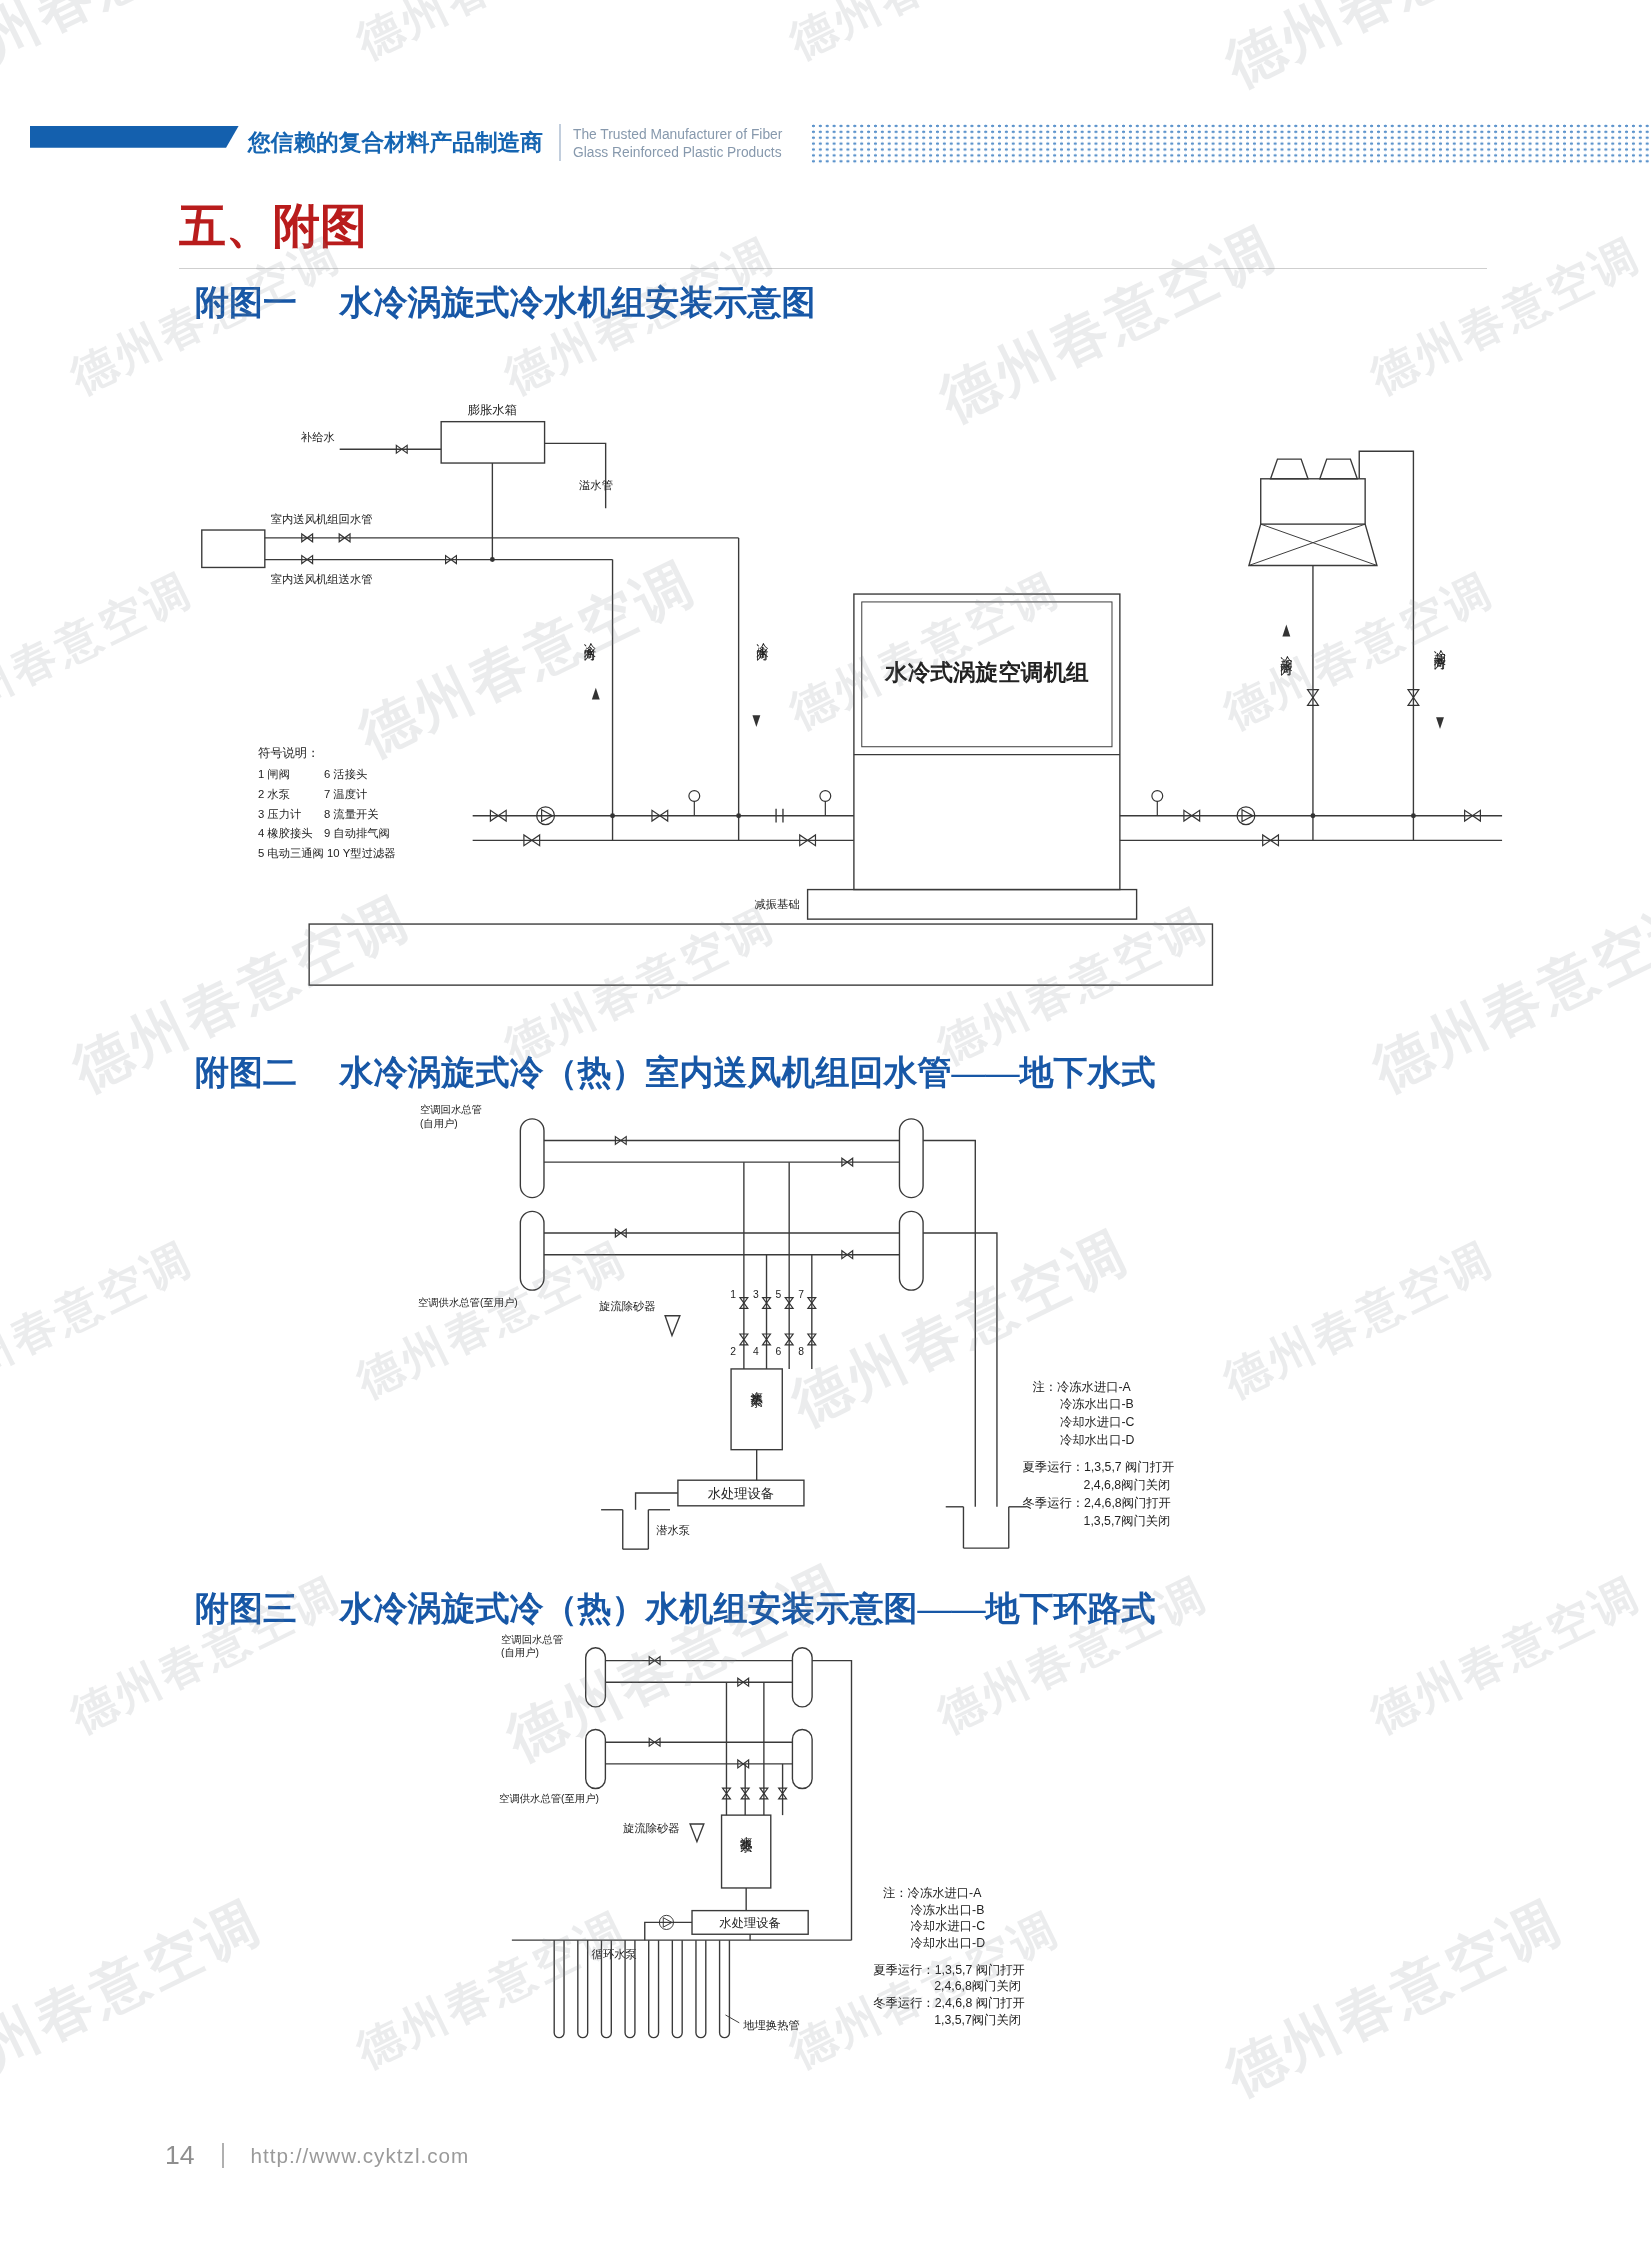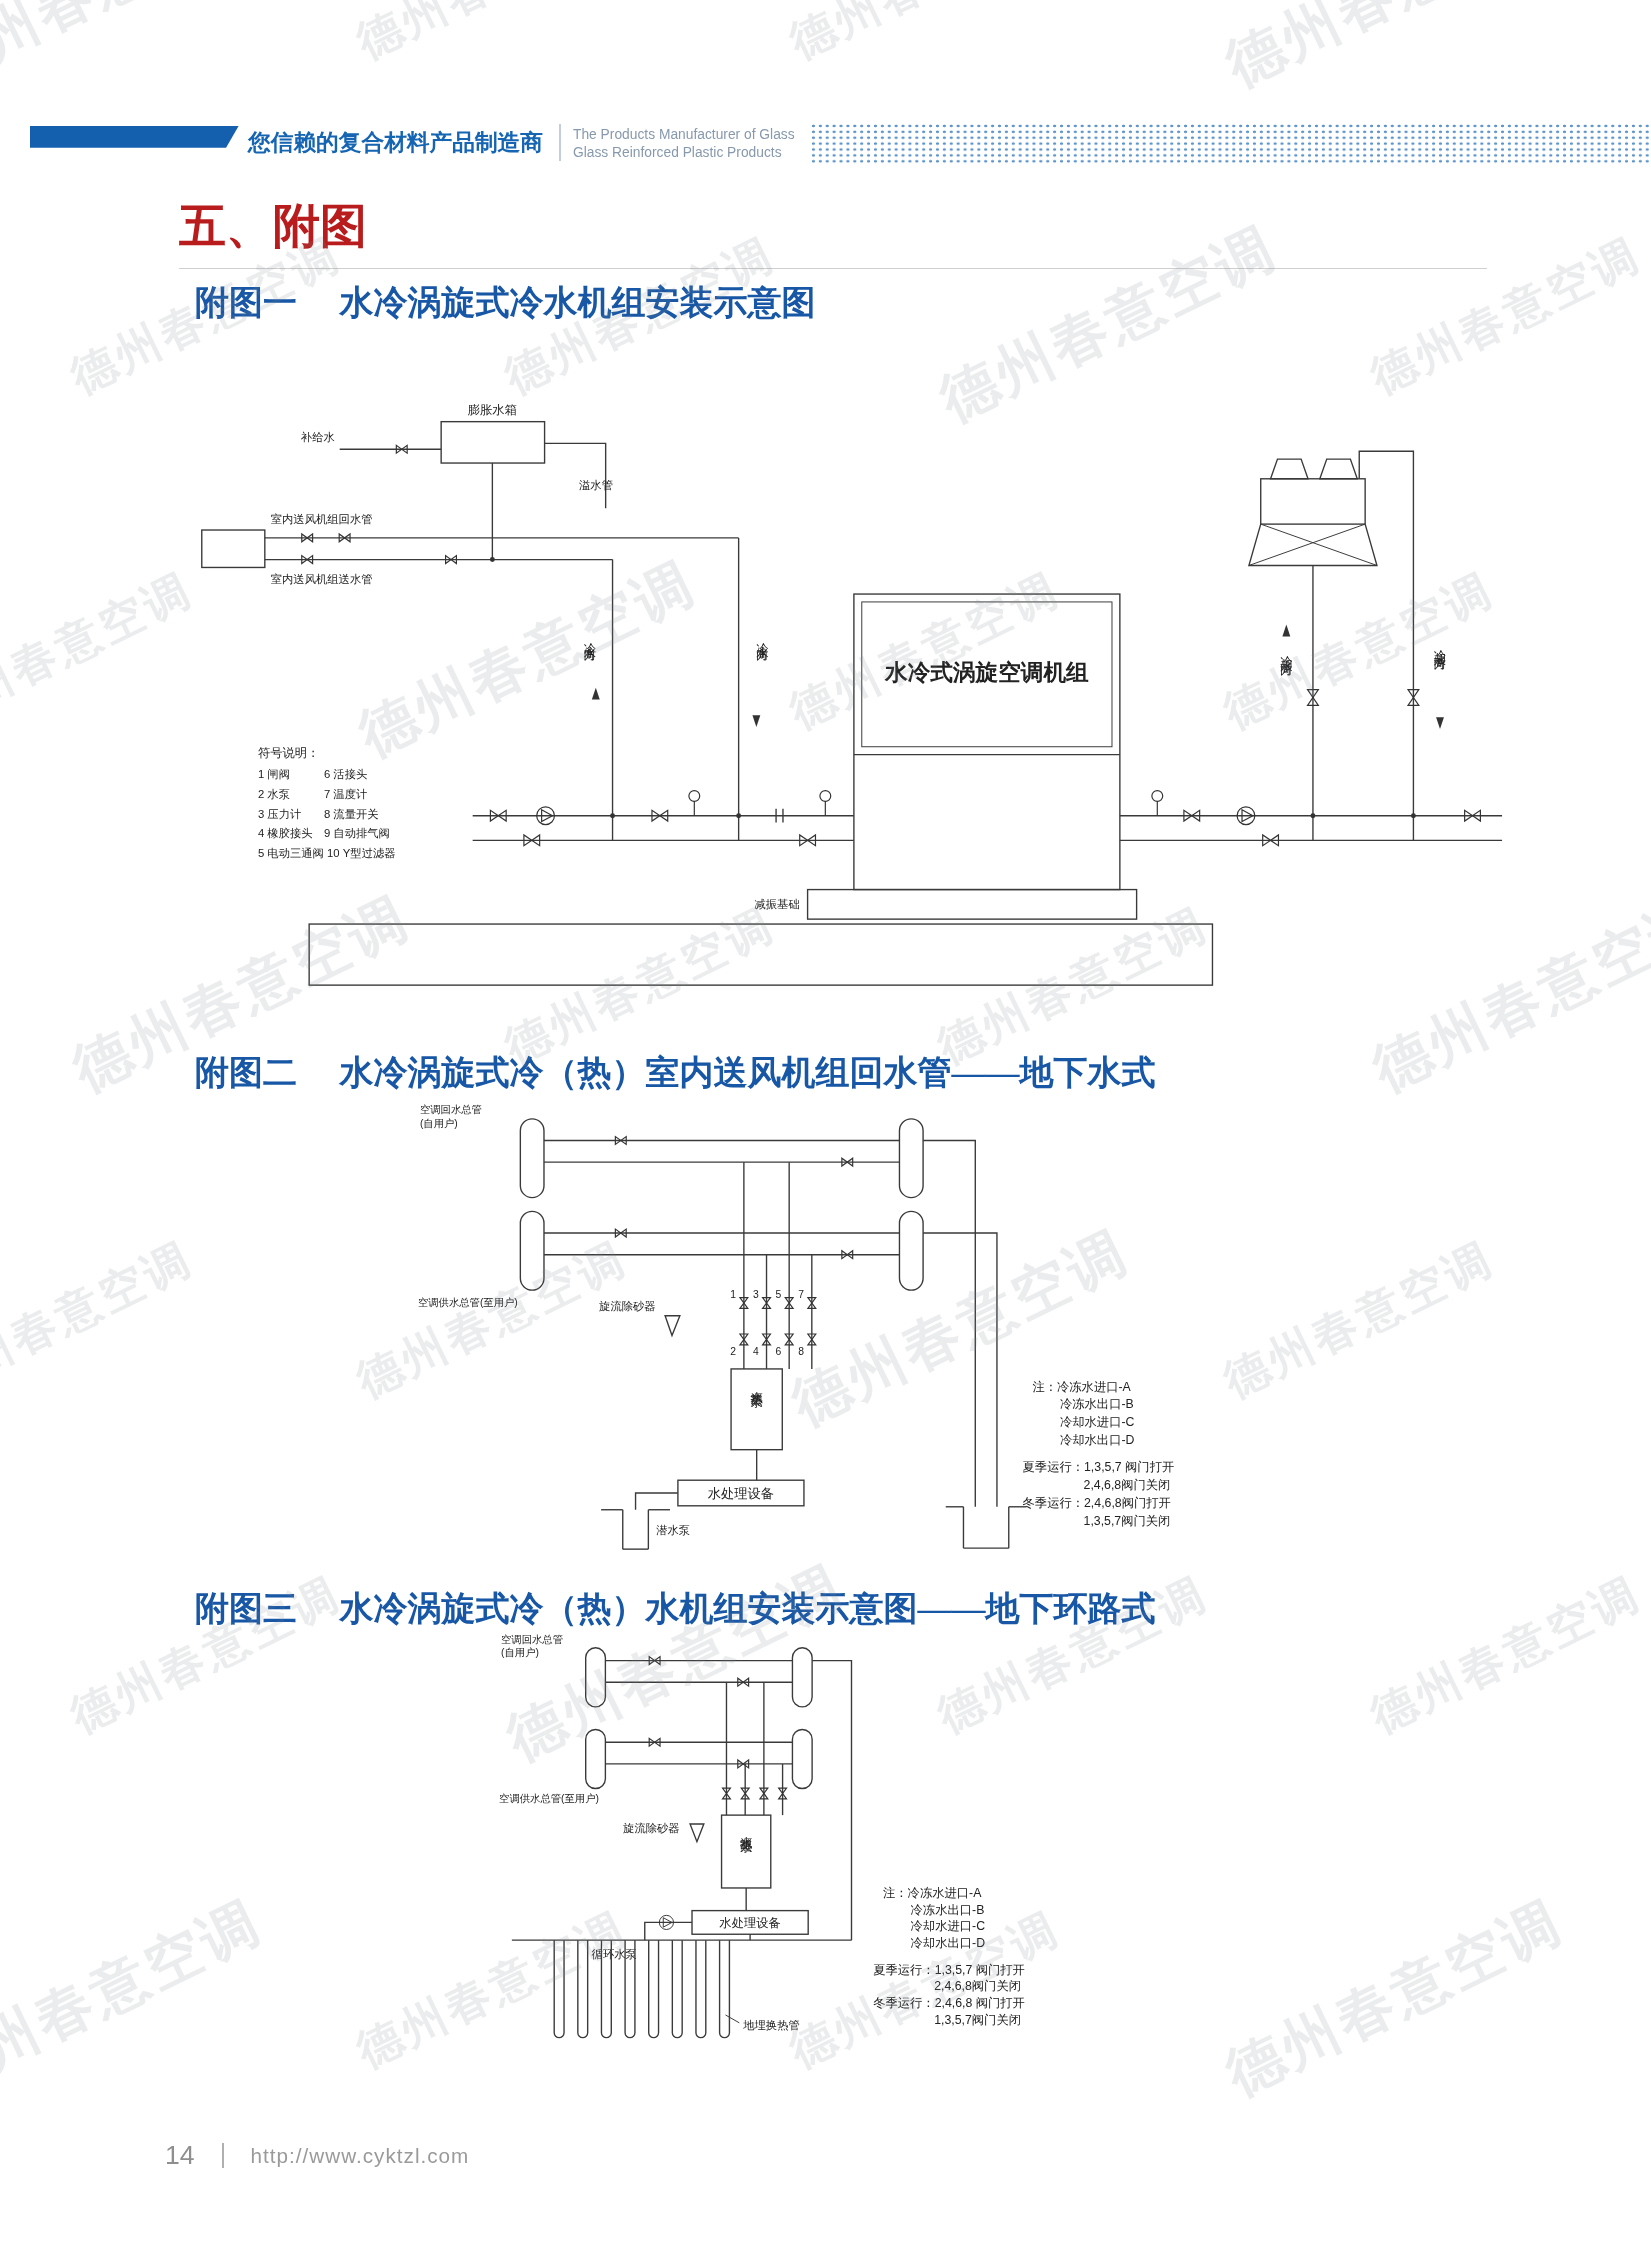--- a/index.html
+++ b/index.html
@@ -87,21 +87,21 @@
   </defs>
 </svg>
 
 <div class="page">
 
   <header>
     <div class="header-bar"></div>
     <div class="tagline-cn">您信赖的复合材料产品制造商</div>
     <div class="header-divider"></div>
     <div class="tagline-en">
-      <div>The Products Manufacturer of Glass</div>
+      <div>The Trusted Manufacturer of Fiber</div>
       <div>Glass Reinforced Plastic Products</div>
     </div>
     <div class="header-dots"></div>
   </header>
 
   <div class="title-row">
     <h1 class="page-title">五、附图</h1>
   </div>
 
   <h2 class="fig-title ft1">附图一　 水冷涡旋式冷水机组安装示意图</h2>

